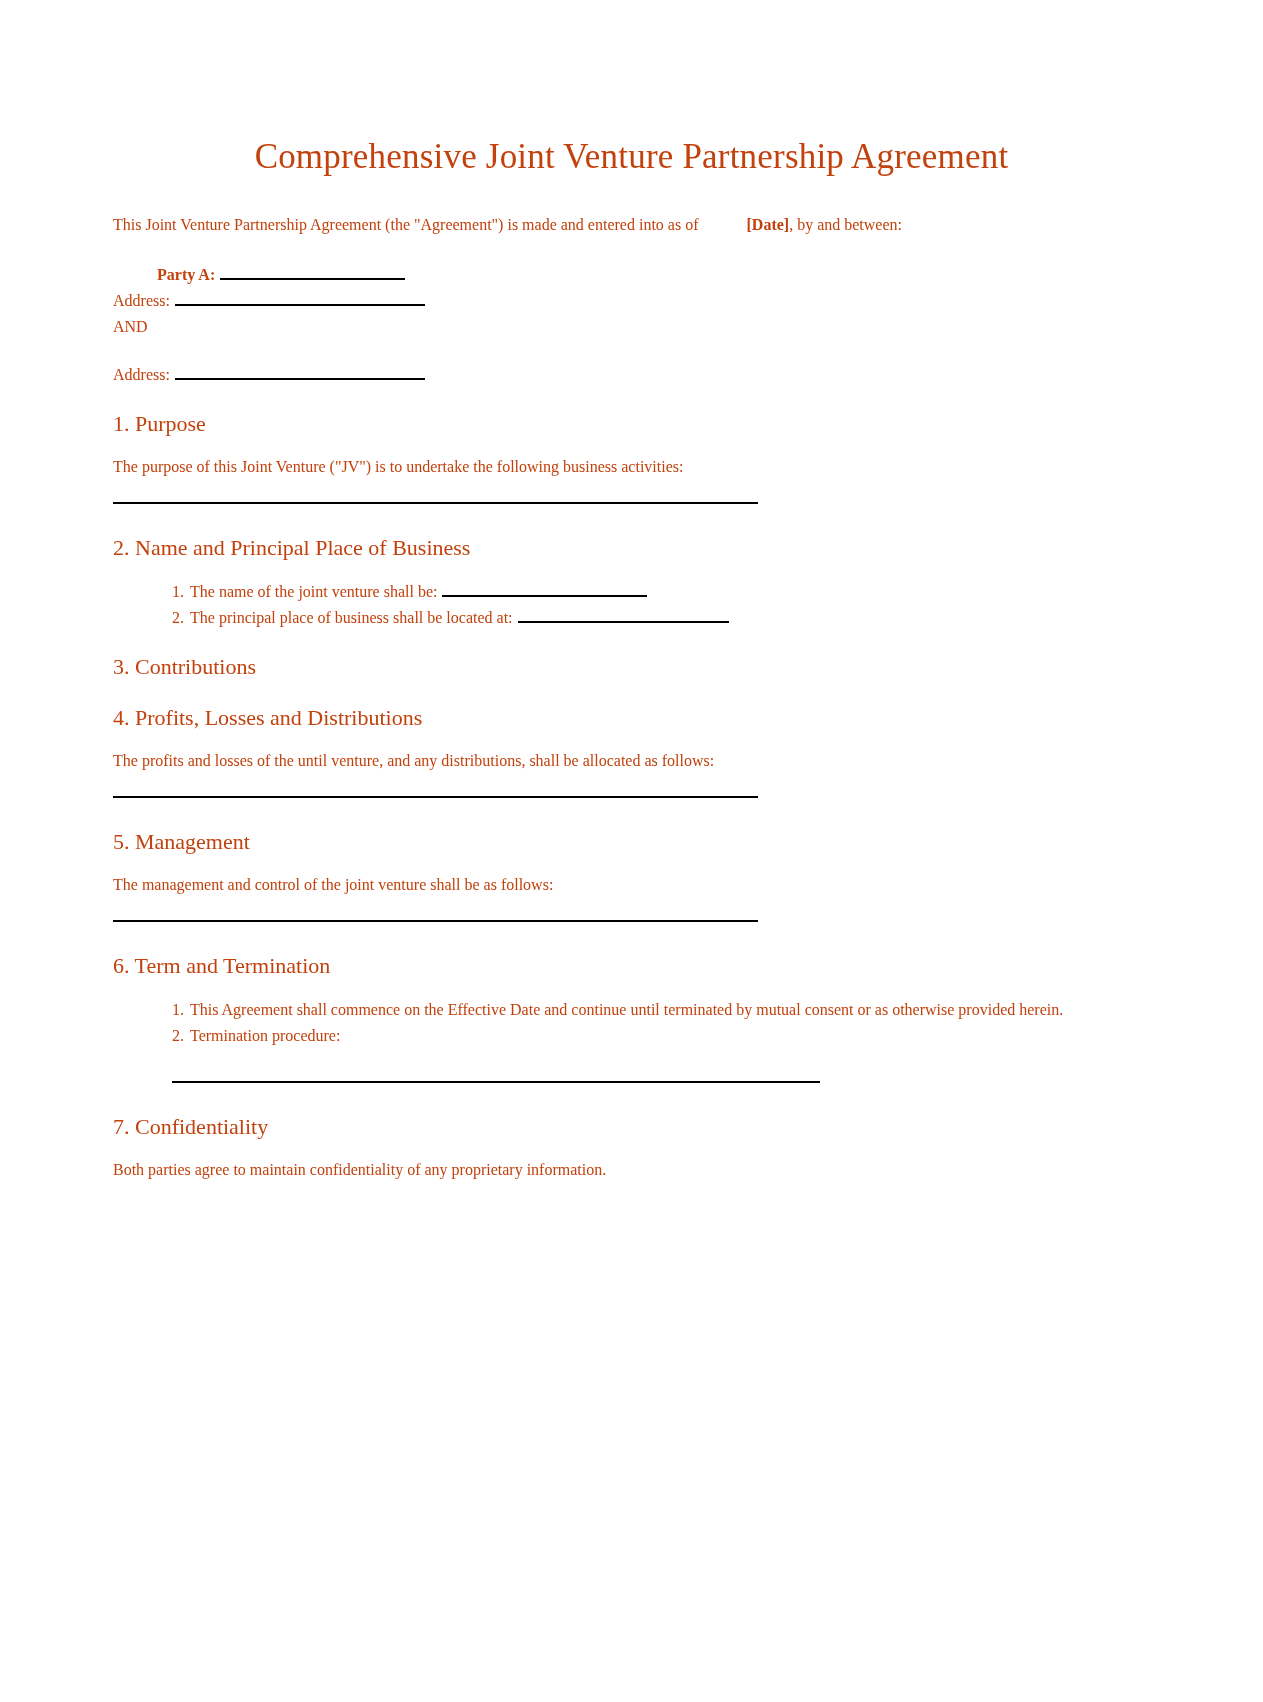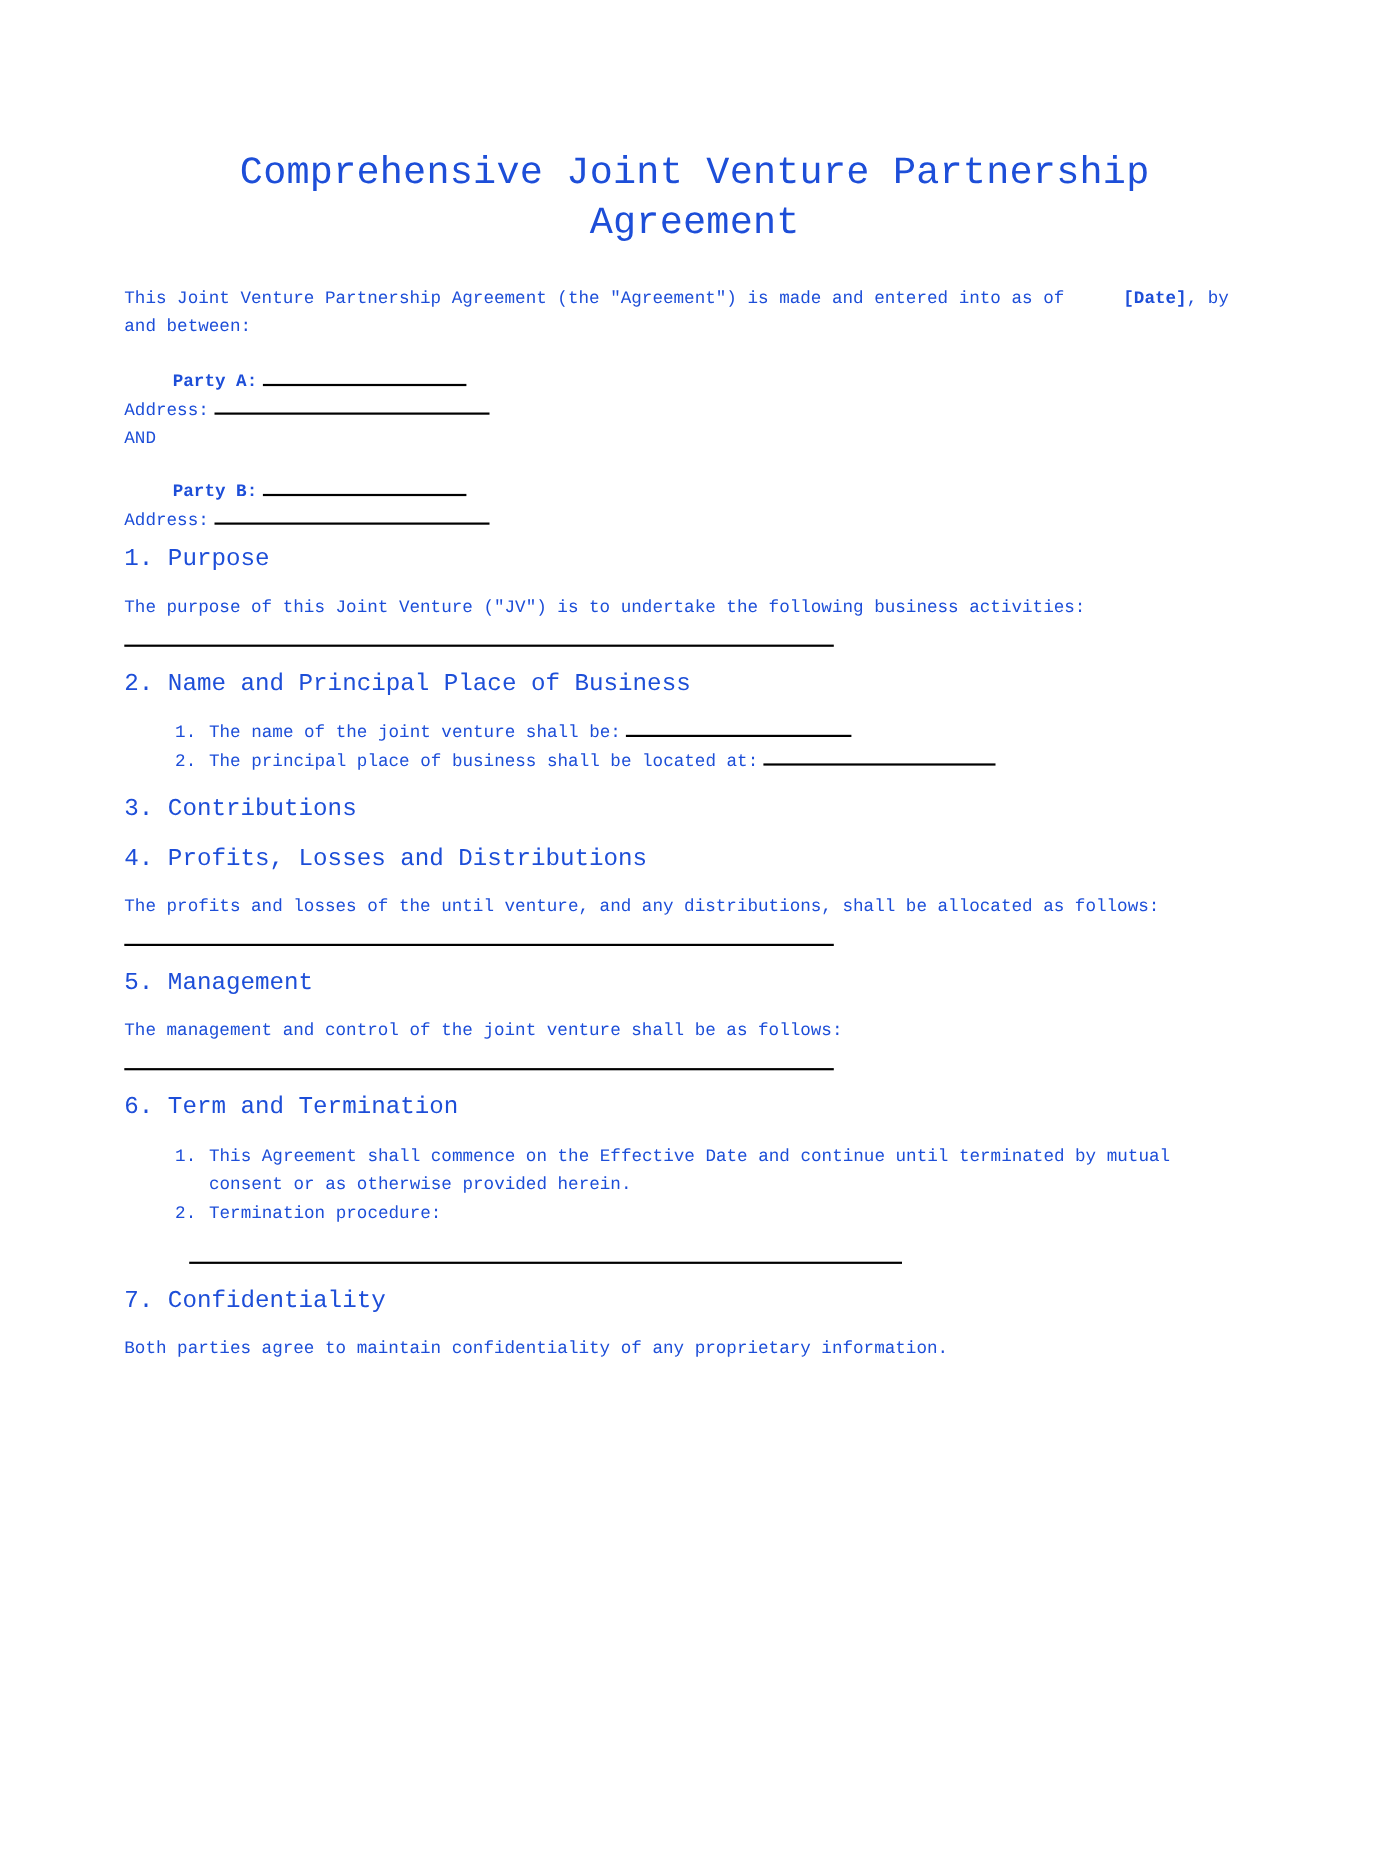--- a/index.html
+++ b/index.html
@@ -3,22 +3,22 @@
 <meta charset="utf-8">
 <style>
   * { margin: 0; padding: 0; box-sizing: border-box; }
   html, body { background: #ffffff; }
   body { width: 1263px; }
 
   .page {
     width: 1263px;
     height: 1702px;
     background: #ffffff;
-    color: #1d4ed8;
-    font-family: Liberation Mono, monospace;
+    color: #c2410c;
+    font-family: Liberation Serif, serif;
     font-size: 16px;
     line-height: 26px;
     padding: 134px 113px 0 113px;
     overflow: hidden;
   }
 
   .doc-title {
     font-size: 35px;
     line-height: 46px;
     font-weight: 400;
@@ -29,21 +29,21 @@
 
   .para { margin: 0; }
   .spacer-lg { height: 24px; }
   .spacer-md { height: 22px; }
   .bold { font-weight: 700; padding-left: 44px; }
 
   h2.sec-heading {
     font-size: 22px;
     line-height: 30px;
     font-weight: 400;
-    margin: 8px 0 15px 0;
+    margin: 21px 0 15px 0;
   }
 
   
   .blank {
     display: inline-block;
     border-bottom: 2px solid #000000;
     height: 15px;
     vertical-align: baseline;
   }
   .blank-party   { width: 185px; margin-left: 5px; }
@@ -76,21 +76,20 @@
   <p class="para"><span>This Joint Venture Partnership Agreement (the "Agreement") is made and entered into as of </span><span class="bold">[Date]</span><span>, by and between:</span></p>
 
   <div class="spacer-lg"></div>
 
   <p class="para"><span class="bold">Party A:</span><span class="blank blank-party"></span></p>
   <p class="para"><span>Address:</span><span class="blank blank-address"></span></p>
   <p class="para">AND</p>
 
   <div class="spacer-md"></div>
 
-  <p class="para"><span class="bold">Party B:</span><span class="blank blank-party"></span></p>
   <p class="para"><span>Address:</span><span class="blank blank-address"></span></p>
 
   <h2 class="sec-heading">1. Purpose</h2>
   <p class="para">The purpose of this Joint Venture ("JV") is to undertake the following business activities:</p>
   <div class="blank-row"><span class="blank blank-full"></span></div>
 
   <h2 class="sec-heading">2. Name and Principal Place of Business</h2>
   <ol class="items">
     <li><span>The name of the joint venture shall be:</span><span class="blank blank-inline-sm"></span></li>
     <li><span>The principal place of business shall be located at:</span><span class="blank blank-inline-md"></span></li>

